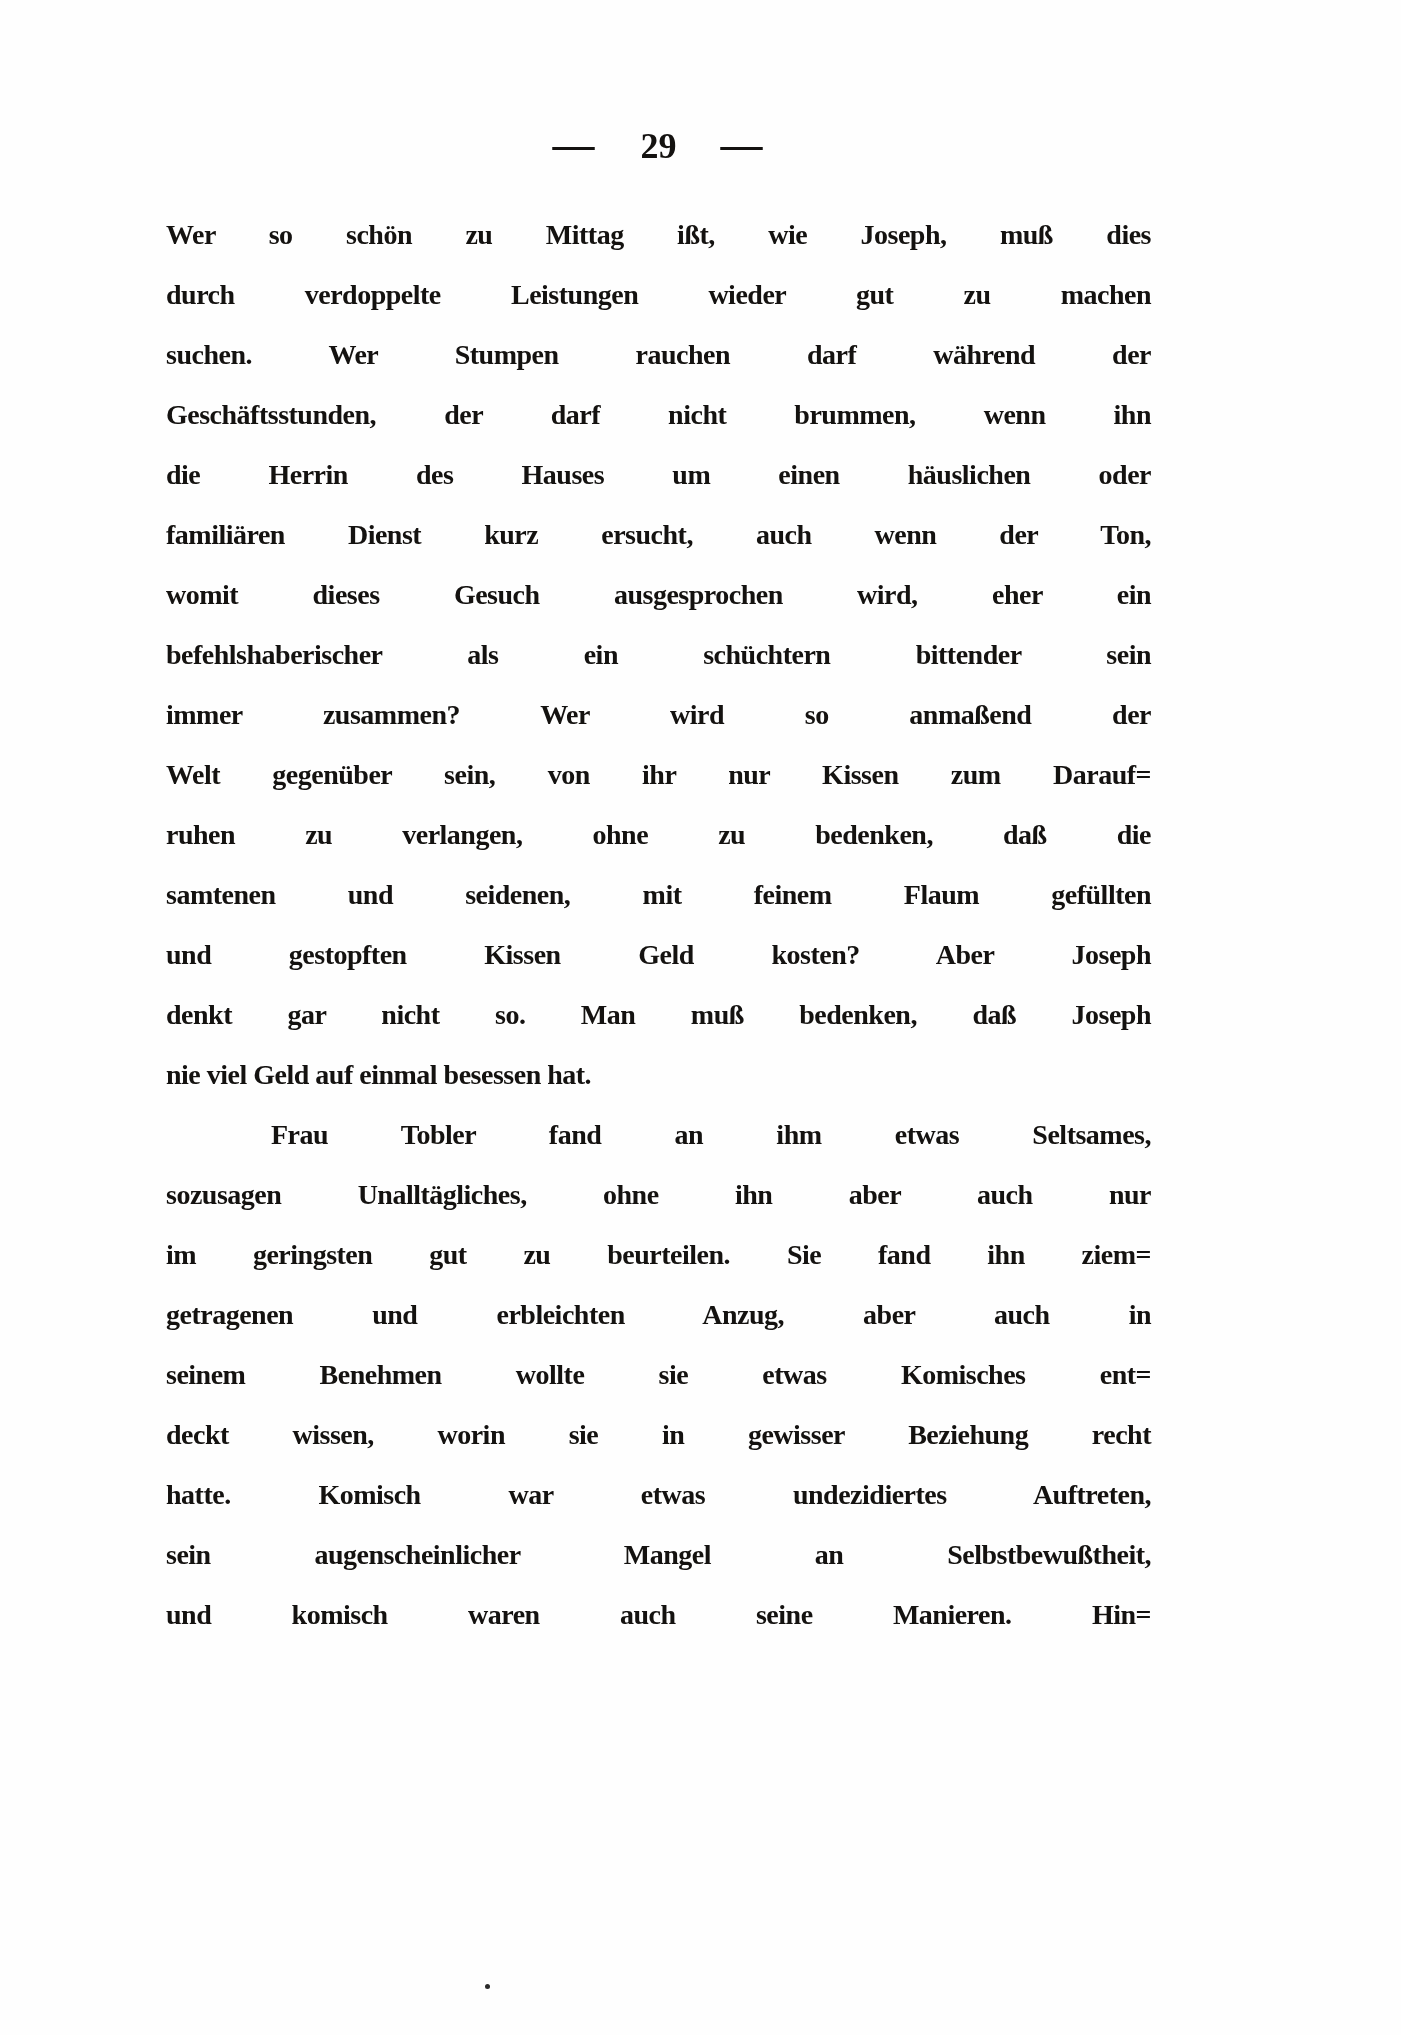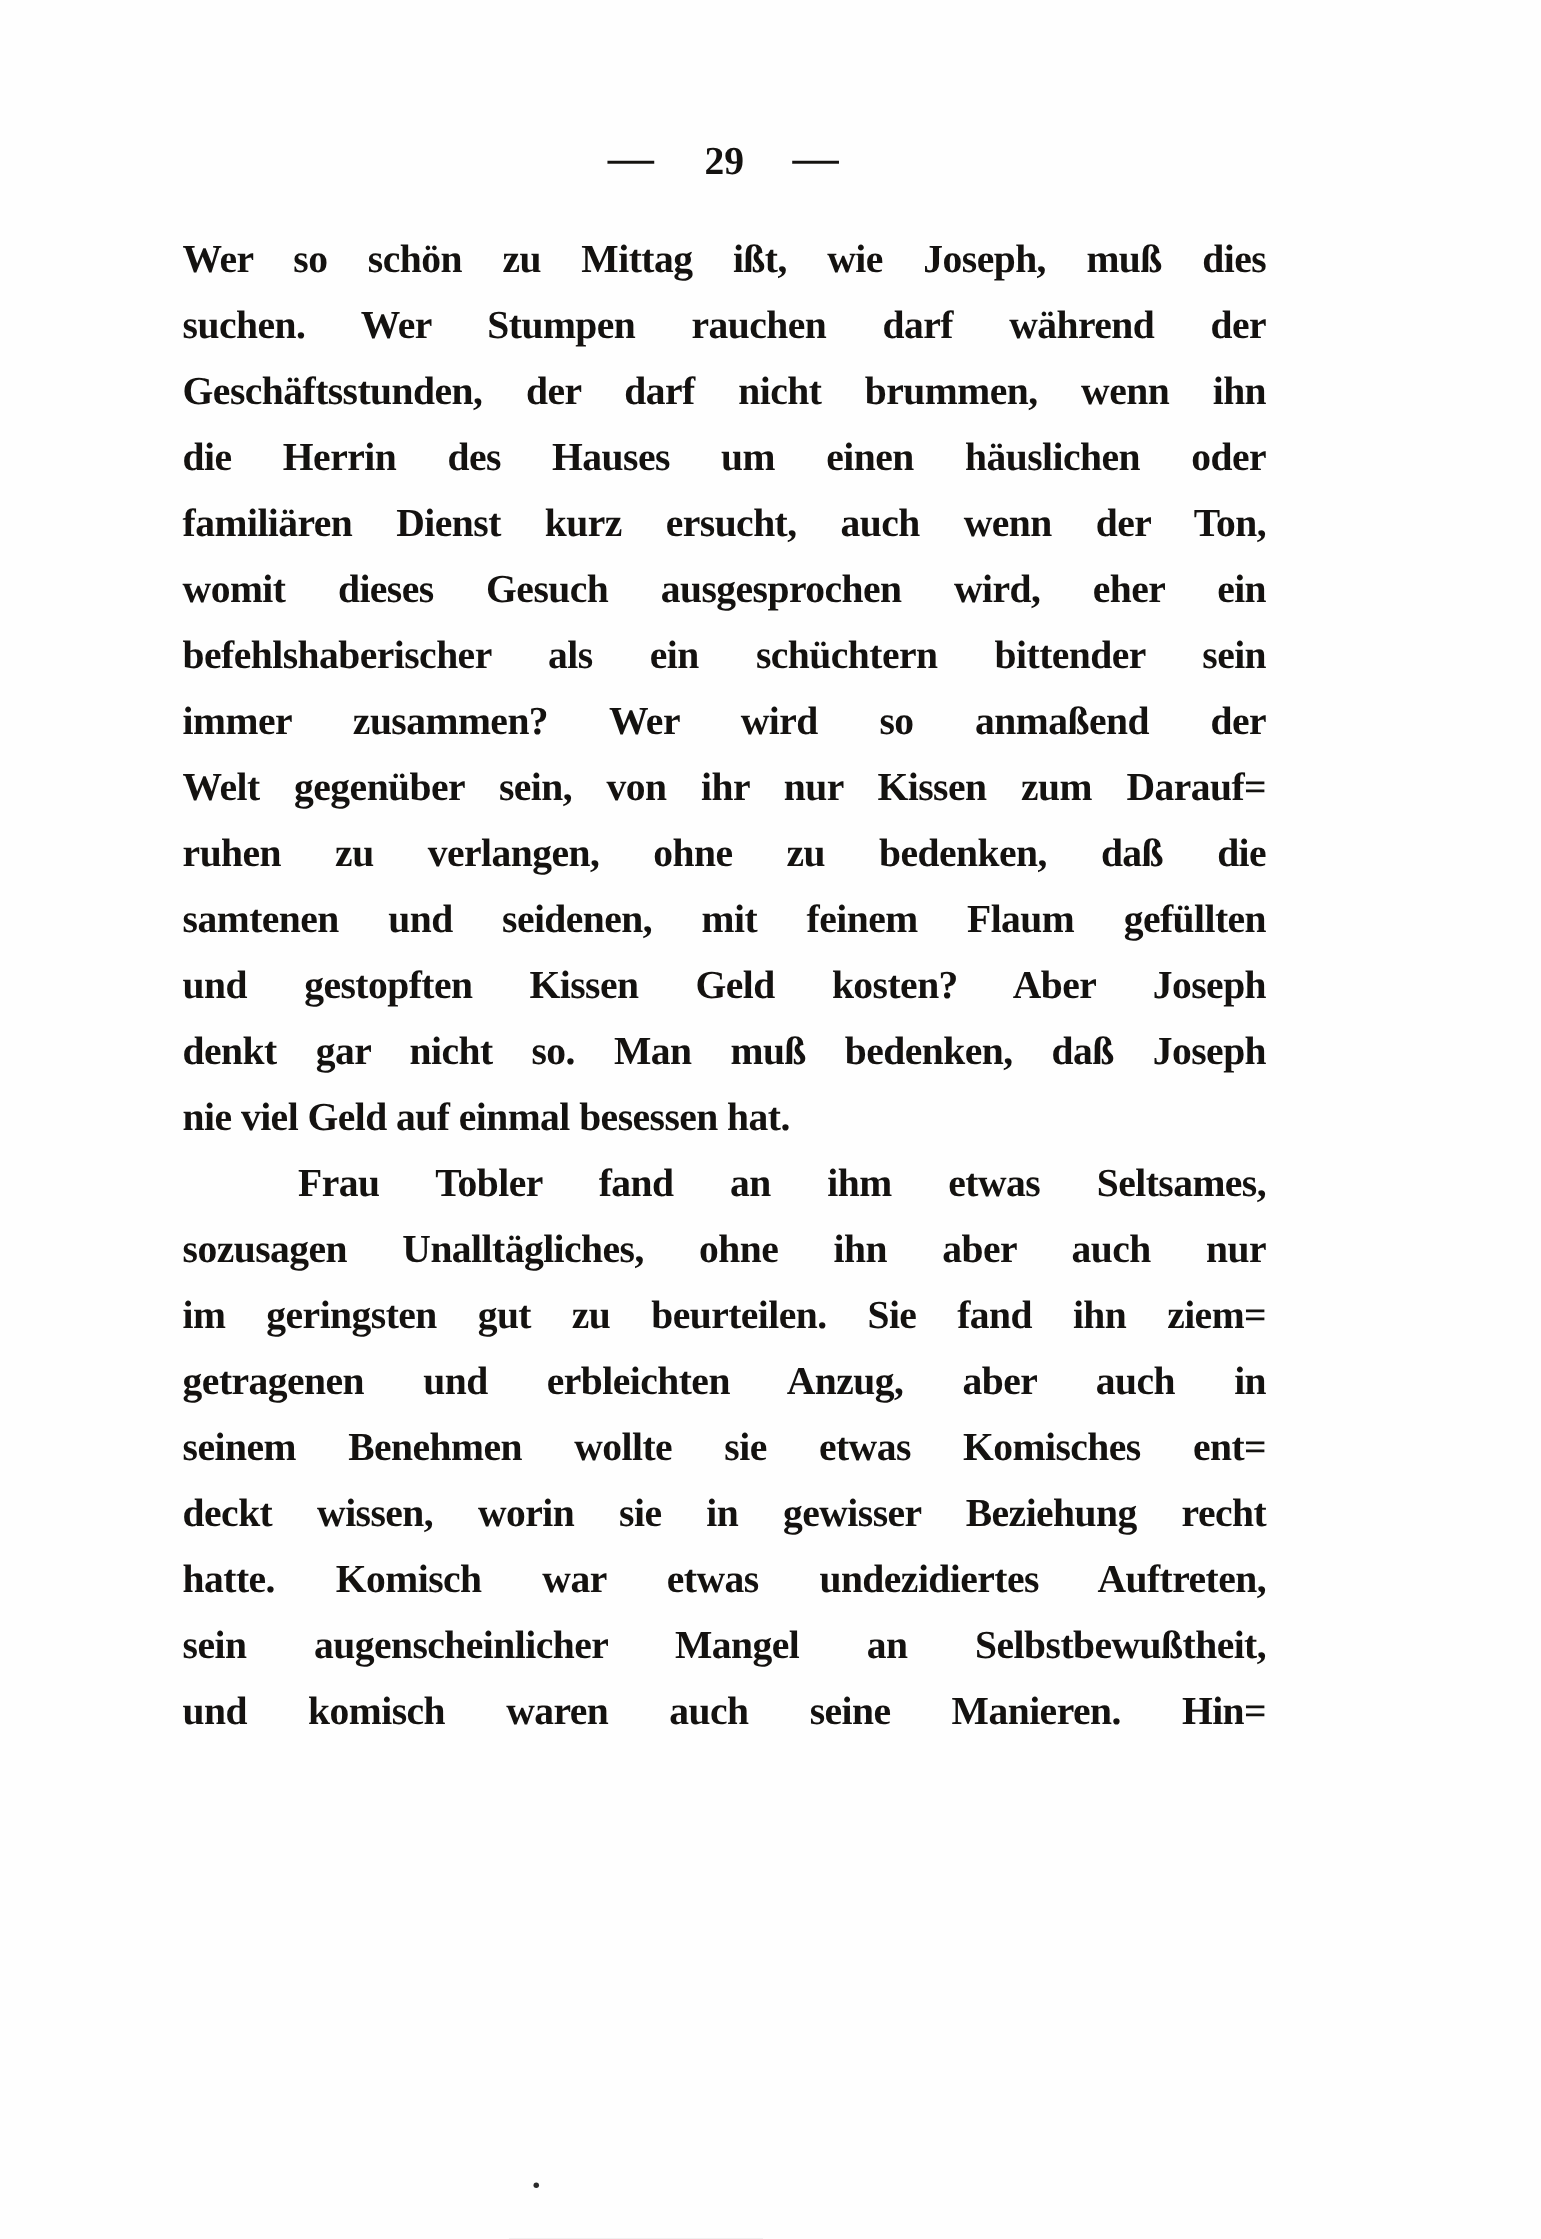--- a/index.html
+++ b/index.html
@@ -33,21 +33,21 @@
     transform: translateY(-2px);
   }
   .header .pagenum {
     font-size: 36px;
   }
   .textblock {
     position: absolute;
     top: 205px;
     left: 166px;
     width: 985px;
-    font-size: 36px;
+    font-size: 28px;
     font-weight: bold;
     line-height: 60px;
     letter-spacing: -0.5px;
   }
   .line {
     height: 60px;
     text-align: justify;
     text-align-last: justify;
     white-space: normal;
   }
@@ -73,20 +73,21 @@
 <div class="page">
 
   <div class="header">
     <span class="dash">—</span>
     <span class="pagenum">29</span>
     <span class="dash">—</span>
   </div>
 
   <div class="textblock" id="textblock">
       <div class="line">Wer so schön zu Mittag ißt, wie Joseph, muß dies</div>
+      <div class="line">durch verdoppelte Leistungen wieder gut zu machen</div>
       <div class="line">suchen. Wer Stumpen rauchen darf während der</div>
       <div class="line">Geschäftsstunden, der darf nicht brummen, wenn ihn</div>
       <div class="line">die Herrin des Hauses um einen häuslichen oder</div>
       <div class="line">familiären Dienst kurz ersucht, auch wenn der Ton,</div>
       <div class="line">womit dieses Gesuch ausgesprochen wird, eher ein</div>
       <div class="line">befehlshaberischer als ein schüchtern bittender sein</div>
       <div class="line">immer zusammen? Wer wird so anmaßend der</div>
       <div class="line">Welt gegenüber sein, von ihr nur Kissen zum Darauf=</div>
       <div class="line">ruhen zu verlangen, ohne zu bedenken, daß die</div>
       <div class="line">samtenen und seidenen, mit feinem Flaum gefüllten</div>

